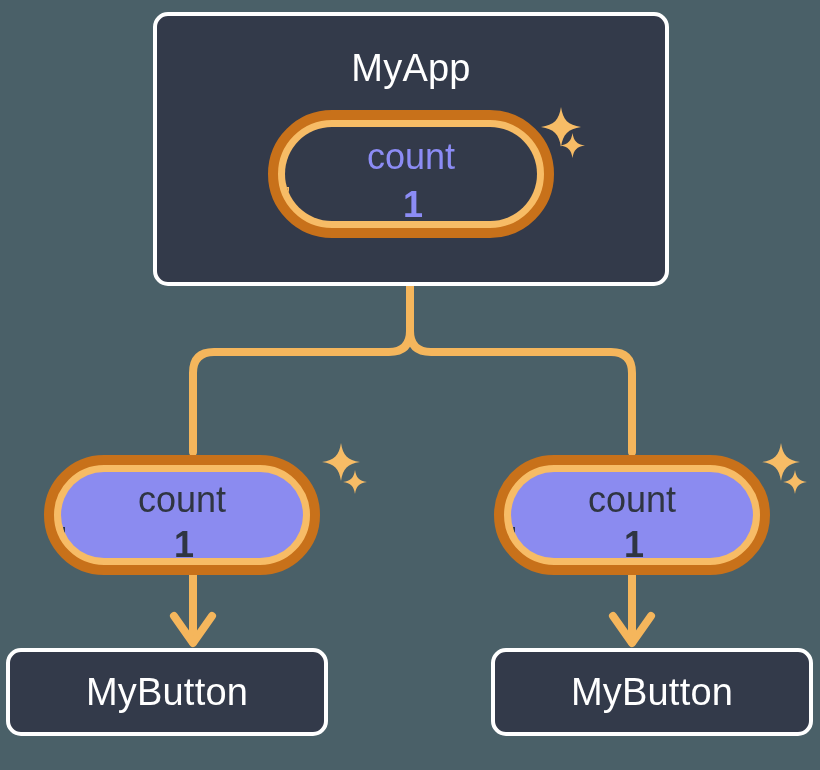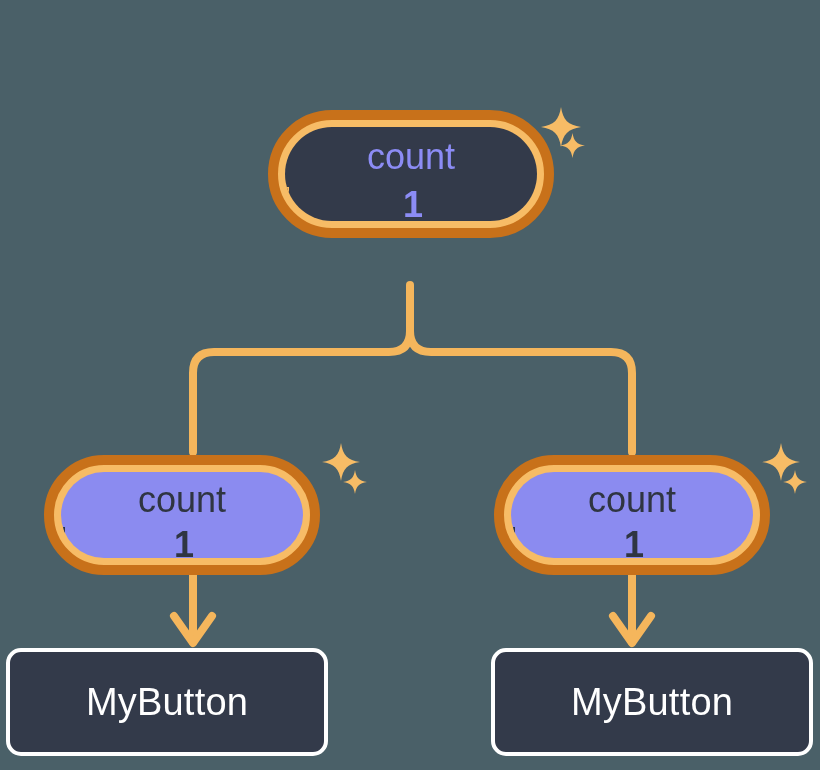--- a/index.html
+++ b/index.html
@@ -57,21 +57,21 @@
     width: 516px;
     height: 274px;
     justify-content: flex-start;
   }
   #node-myapp .comp-title {
     margin-top: 33px;
   }
 
   .leaf-box {
     width: 322px;
-    height: 108px;
+    height: 88px;
     top: 648px;
     justify-content: center;
   }
   #node-mybutton-left  { left: 6px; }
   #node-mybutton-right { left: 491px; }
   .leaf-box .comp-title { font-size: 38px; }
 
   
   .pill {
     position: absolute;
@@ -153,20 +153,23 @@
     </g>
 
     <g fill="none" stroke="#f5b65c" stroke-width="8" stroke-linecap="round" stroke-linejoin="round">
       <path d="M193,575 L193,642"></path>
       <path d="M174,616 L193,643 L212,616"></path>
       <path d="M632,575 L632,642"></path>
       <path d="M613,616 L632,643 L651,616"></path>
     </g>
   </svg>
 
+  <div class="comp-box" id="node-myapp">
+    <div class="comp-title">MyApp</div>
+  </div>
 
   <div class="pill" id="pill-myapp">
     <div class="pill-inner">
       <div class="pill-cell pill-key">
         <span class="pill-key-text">count</span>
       </div>
       <div class="pill-cell pill-val">
         <span class="pill-val-text">1</span>
       </div>
     </div>

